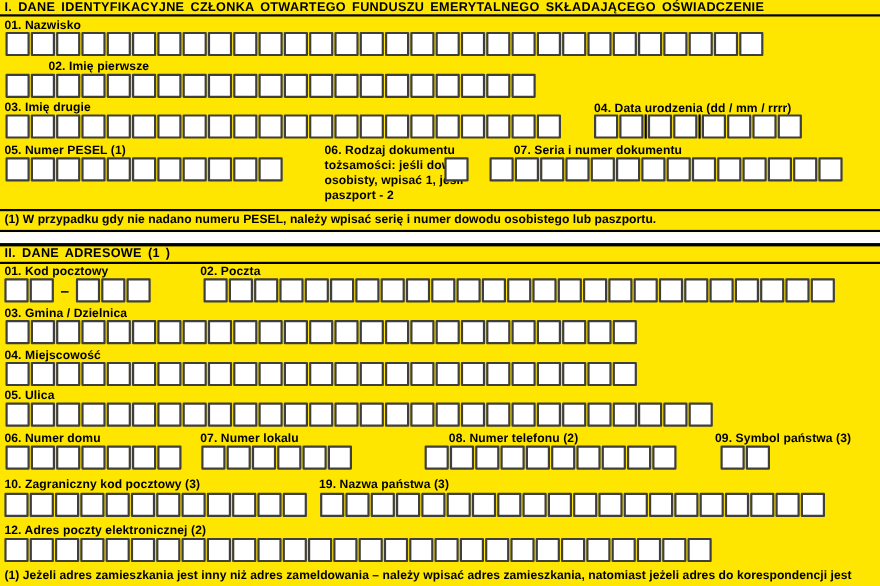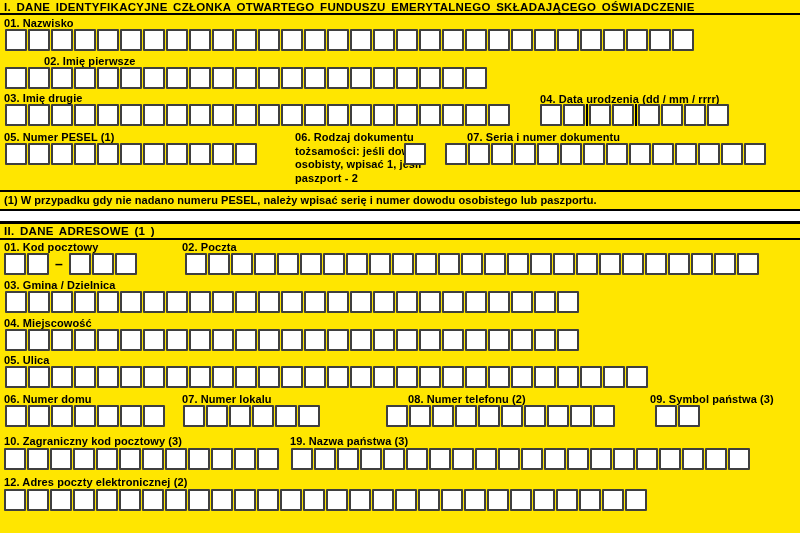--- a/index.html
+++ b/index.html
@@ -416,14 +416,15 @@
       <span class="box"></span>
       <span class="box"></span>
       <span class="box"></span>
       <span class="box"></span>
       <span class="box"></span>
       <span class="box"></span>
       <span class="box"></span>
       <span class="box"></span>
     </div>
 
+  <div class="abs footnote" style="left:4px;top:517px;">(1) Jeżeli adres zamieszkania jest inny niż adres zameldowania – należy wpisać adres zamieszkania, natomiast jeżeli adres do korespondencji jest</div>
 
 </div>
 
 </body></html>

